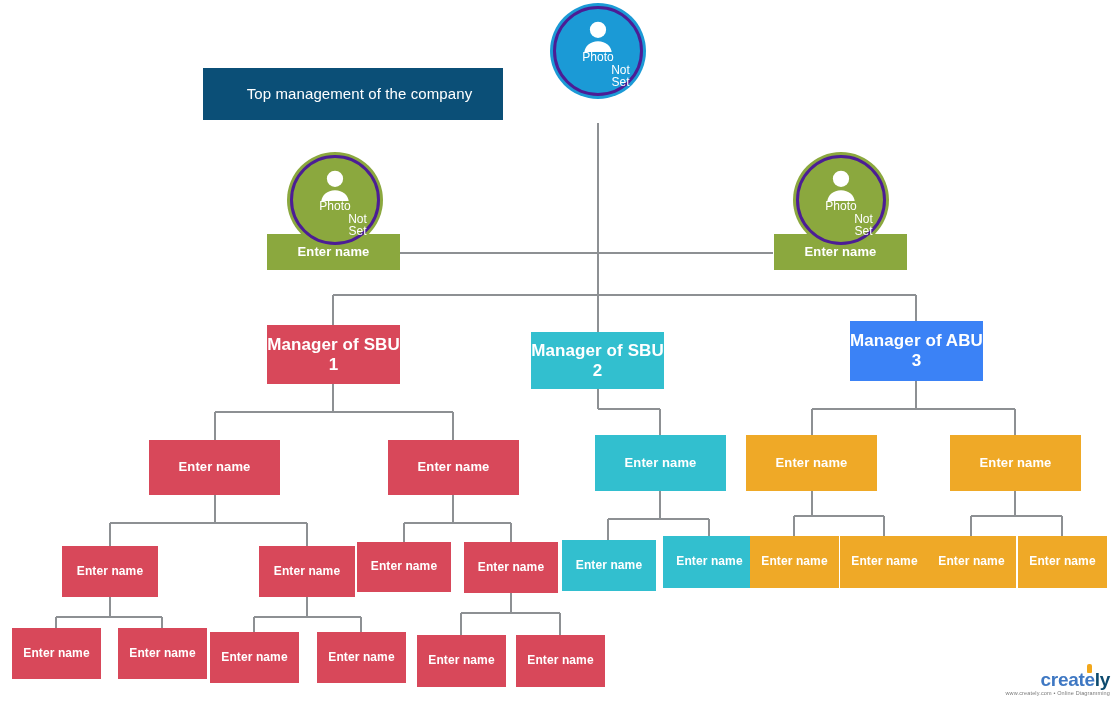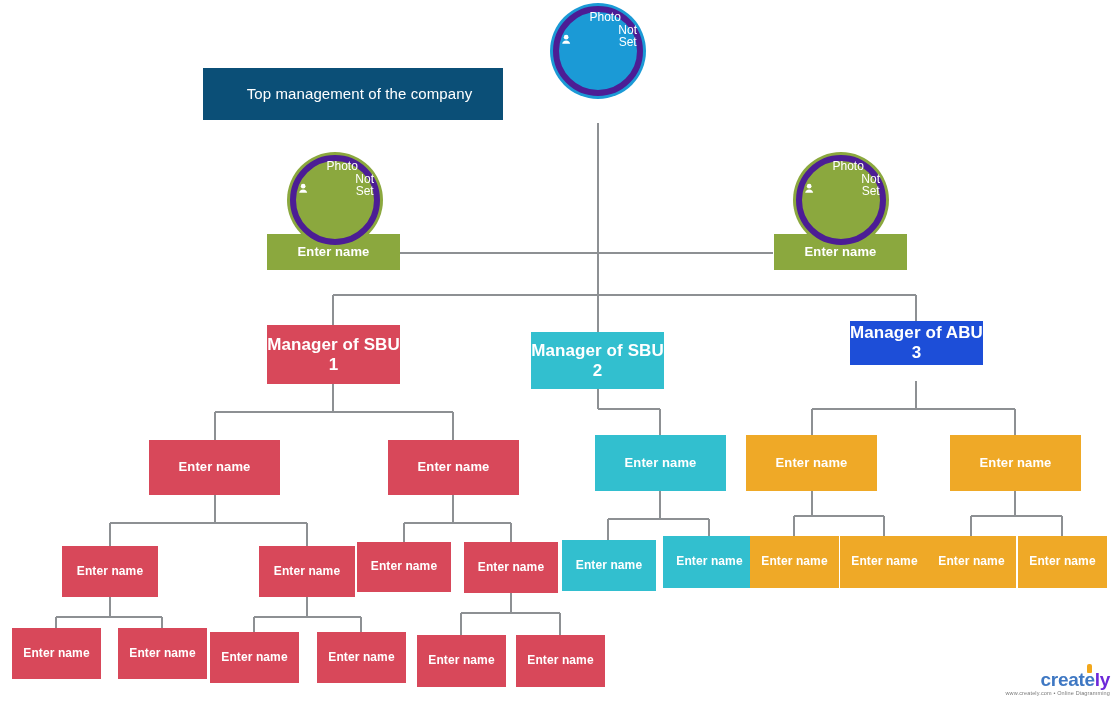--- a/index.html
+++ b/index.html
@@ -39,25 +39,25 @@
   .node.mgr      { font-size: 17px; font-weight: 700; }
   .node.lvl4     { font-size: 13px; font-weight: 700; }
   .node.lvl5     { font-size: 12px; font-weight: 700; }
   .node.lvl6     { font-size: 12px; font-weight: 700; }
 
   
   .avatar {
     position: absolute;
     border-radius: 50%;
     box-sizing: border-box;
-    border: 6px solid #4c1d95;
+    border: 3px solid #4c1d95;
     box-shadow: 0 0 0 3px currentColor;
     display: flex;
-    flex-direction: row;
-    align-items: flex-start;
+    flex-direction: column;
+    align-items: center;
     justify-content: flex-start;
     color: transparent;
   }
   .avatar .glyph {
     position: relative;
     width: 100%;
     display: block;
   }
   .avatar .ph {
     color: #ffffff;
@@ -73,21 +73,21 @@
     position: absolute;
     text-align: right;
   }
   .logo .word {
     font-size: 19px;
     font-weight: 700;
     color: #3f78c3;
     letter-spacing: -0.3px;
     line-height: 1;
   }
-  .logo .word .tail { color: #6d28d9; }
+  .logo .word .tail { color: #0c4a6e; }
   .logo .tag {
     font-size: 5.5px;
     color: #7a7a7a;
     letter-spacing: .15px;
     margin-top: 2px;
     line-height: 1;
   }
   .logo .bulb {
     position: absolute;
     width: 5px; height: 9px;
@@ -213,21 +213,21 @@
       <span class="l2">Not Set</span>
     </div>
   </div>
 
   <div class="node mgr" style="left:267px; top:325px; width:133px; height:59px; background:#d8485a;">
     <span>Manager of SBU 1</span>
   </div>
   <div class="node mgr" style="left:531px; top:332px; width:133px; height:57px; background:#32bfcf;">
     <span>Manager of SBU 2</span>
   </div>
-  <div class="node mgr" style="left:850px; top:321px; width:133px; height:44px; background:#1d4ed8;">
+  <div class="node mgr" style="left:850px; top:321px; width:133px; height:60px; background:#3b82f6;">
     <span>Manager of ABU 3</span>
   </div>
 
   <div class="node lvl4" style="left:149px; top:440px; width:131px; height:55px; background:#d8485a;">
     <span>Enter name</span>
   </div>
   <div class="node lvl4" style="left:388px; top:440px; width:131px; height:55px; background:#d8485a;">
     <span>Enter name</span>
   </div>
   <div class="node lvl4" style="left:595px; top:435px; width:131px; height:56px; background:#32bfcf;">

